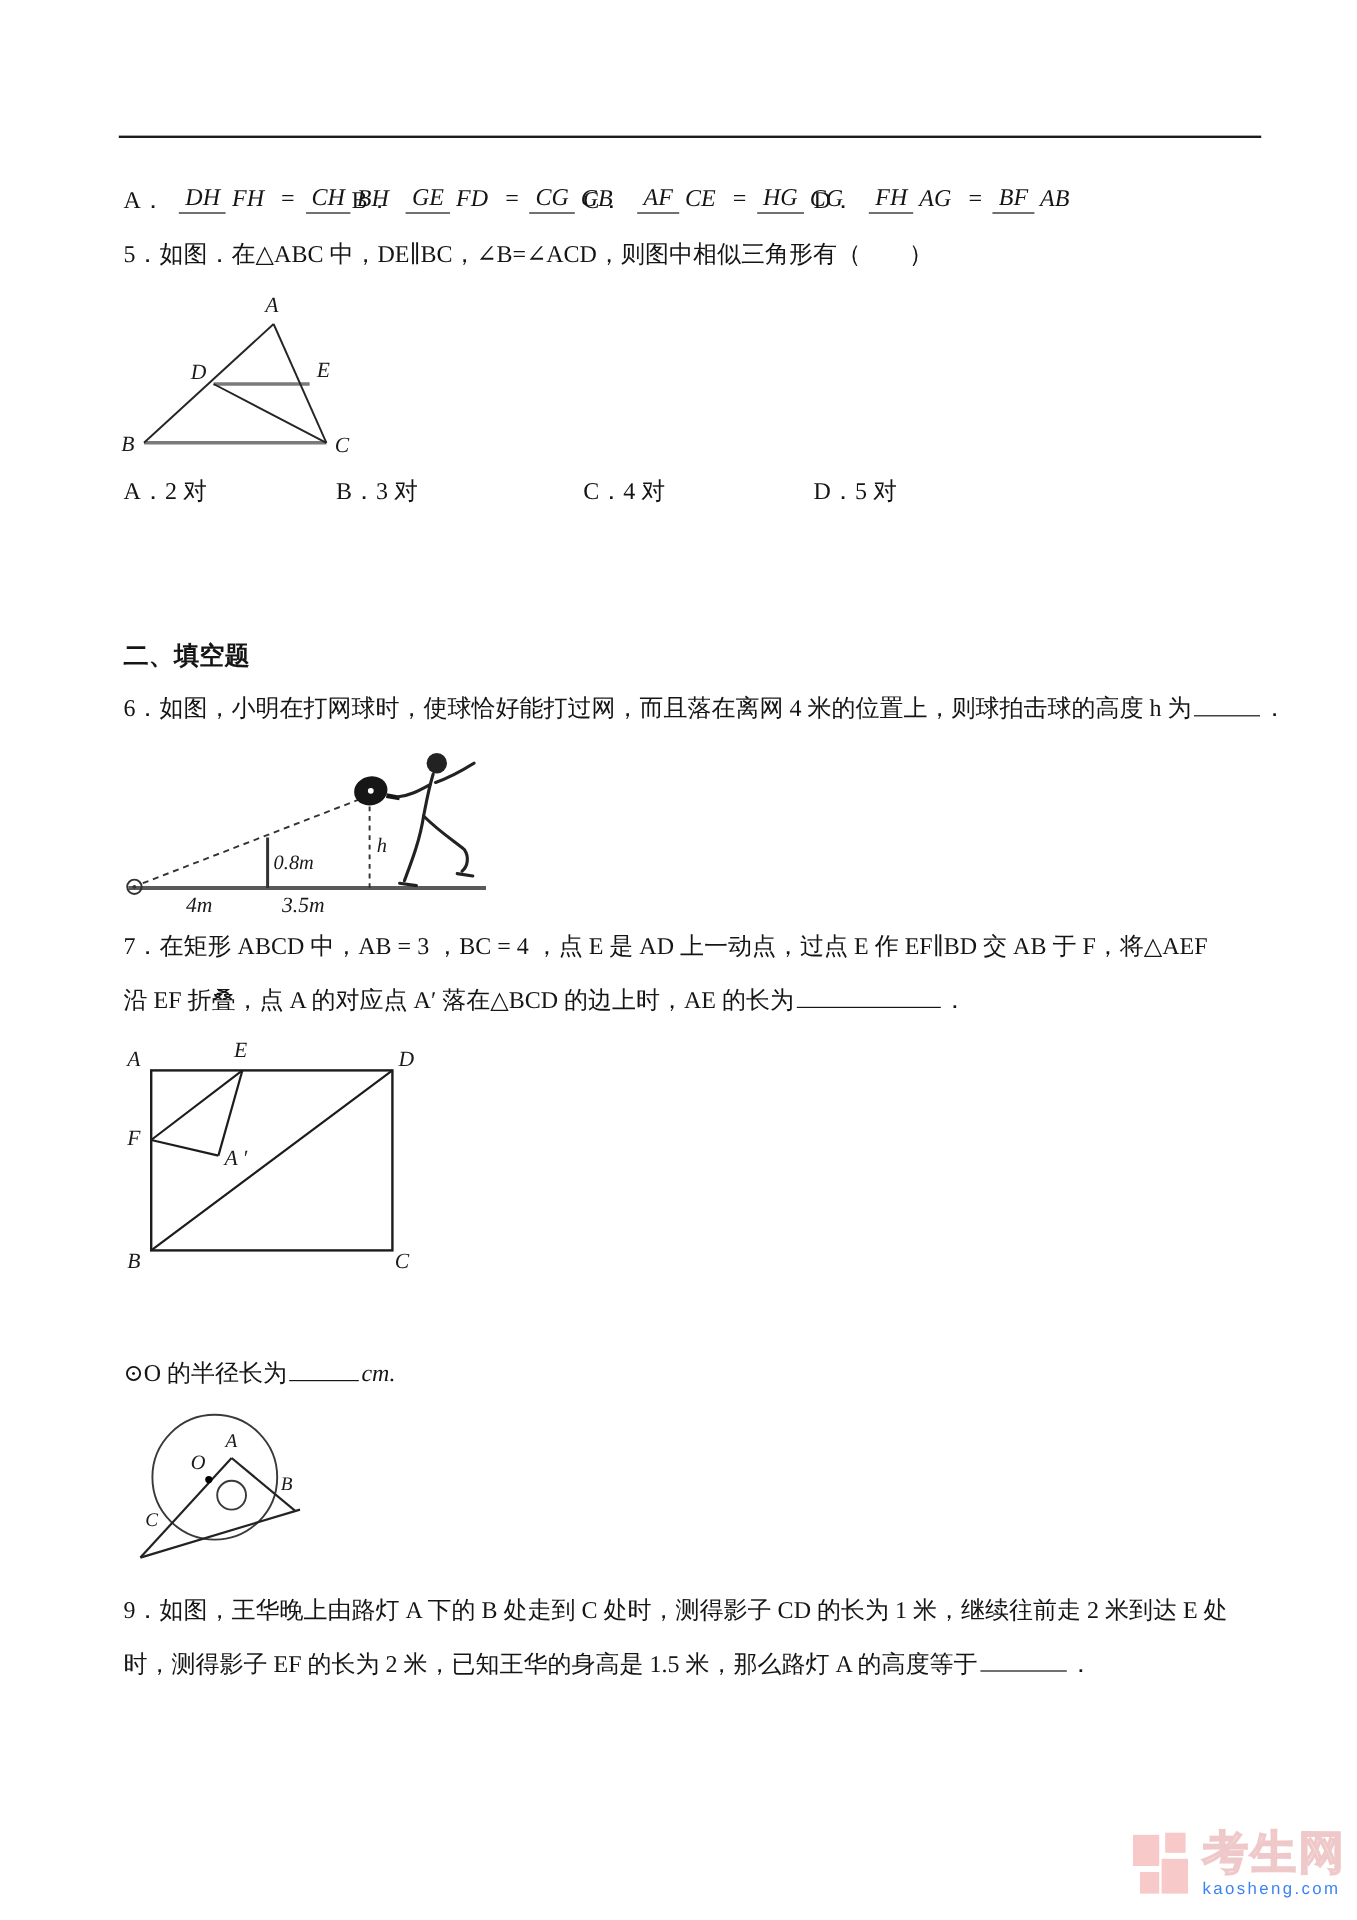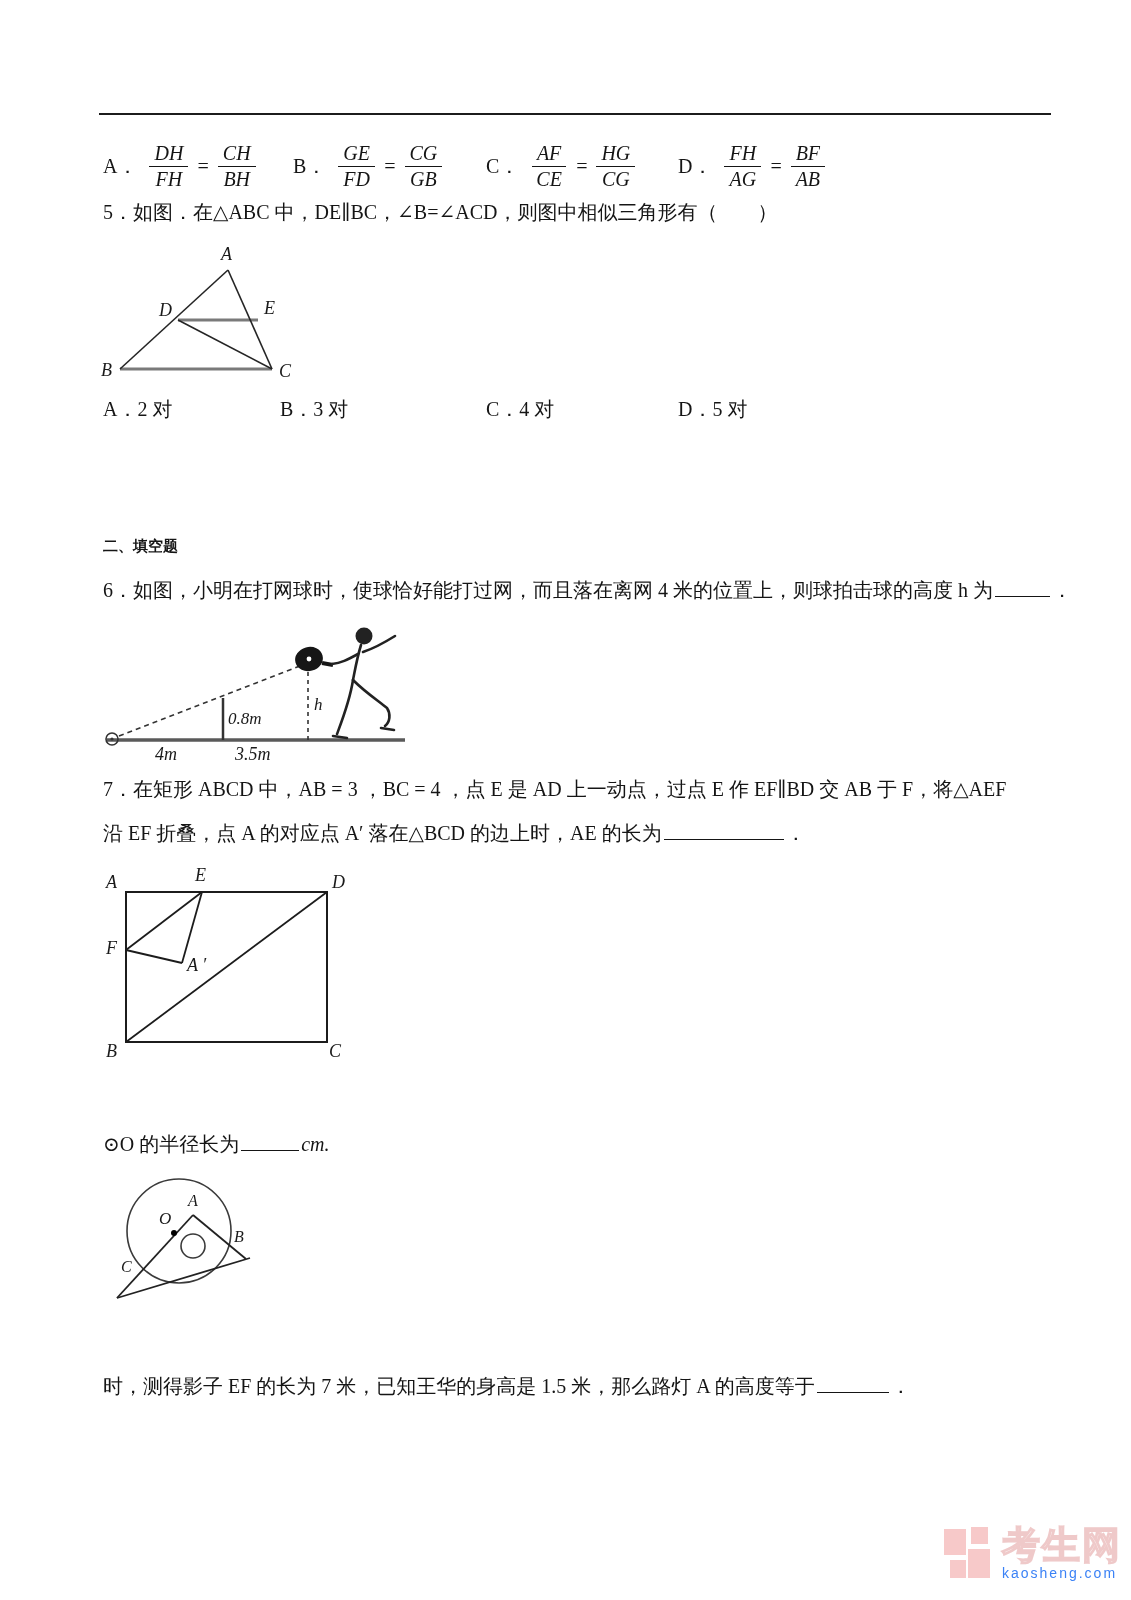--- a/index.html
+++ b/index.html
@@ -1,26 +1,26 @@
 <!DOCTYPE html>
 <html><head>
 <meta charset="utf-8">
 <style>
   html,body{margin:0;padding:0;background:#e9e9e9;}
   .page{position:relative;width:1131px;height:1600px;margin:0 auto;background:#ffffff;
         font-family:"Liberation Serif","DejaVu Serif",serif;color:#151515;overflow:hidden;}
   .rule{position:absolute;left:99px;top:113px;width:952px;height:2px;background:#1c1c1c;}
   .tline{position:absolute;left:103px;font-size:20px;line-height:26px;white-space:nowrap;}
-  .bold{font-weight:bold;font-size:15px;}
+  .bold{font-weight:bold;font-size:21px;}
   .blank{display:inline-block;border-bottom:1.6px solid #151515;height:19px;vertical-align:baseline;margin:0 2px;}
   .b55{width:55px;} .b120{width:120px;} .b58{width:58px;} .b72{width:72px;}
   
   .fopt{position:absolute;top:136px;height:60px;display:flex;align-items:center;font-size:20px;}
   .fopt .letter{margin-right:12px;}
-  .frac{display:inline-flex;flex-direction:column;align-items:center;font-style:italic;line-height:1.12;}
+  .frac{display:inline-flex;flex-direction:row;align-items:center;font-style:italic;line-height:1.12;}
   .frac .num{padding:0 5px 1px 5px;border-bottom:1.6px solid #151515;}
   .frac .den{padding:1px 5px 0 5px;}
   .eq{margin:0 8px;font-style:italic;}
   
   .mopt{position:absolute;top:396px;font-size:20px;white-space:nowrap;}
   figure{margin:0;}
   svg text{font-family:"Liberation Serif","DejaVu Serif",serif;font-style:italic;fill:#1a1a1a;}
   .figwrap{position:absolute;}
   
   .wm{position:absolute;left:944px;top:1527px;display:flex;align-items:center;}
@@ -177,22 +177,23 @@
       <line x1="100" y1="53" x2="153" y2="97" stroke="#222" stroke-width="1.8"></line>
       <line x1="24" y1="136" x2="157" y2="96" stroke="#222" stroke-width="1.8"></line>
       <circle cx="81" cy="71" r="3" fill="#000"></circle>
       <text x="66" y="62" font-size="17">O</text>
       <text x="95" y="44" font-size="16">A</text>
       <text x="141" y="80" font-size="16">B</text>
       <text x="28" y="110" font-size="16">C</text>
     </svg>
   </figure>
 
+  <div class="tline" style="top:1329px;">9．如图，王华晚上由路灯 A 下的 B 处走到 C 处时，测得影子 CD 的长为 1 米，继续往前走 2 米到达 E 处</div>
   <div class="tline" style="top:1373px;">
-    <span>时，测得影子 EF 的长为 7 米，已知王华的身高是 1.5 米，那么路灯 A 的高度等于</span><span class="blank b72"></span><span>．</span>
+    <span>时，测得影子 EF 的长为 2 米，已知王华的身高是 1.5 米，那么路灯 A 的高度等于</span><span class="blank b72"></span><span>．</span>
   </div>
 
   <div class="wm">
     <svg width="50" height="54" viewBox="0 0 50 54">
       <rect x="0" y="2" width="22" height="26" fill="#f7c9c9"></rect>
       <rect x="6" y="33" width="16" height="18" fill="#f7c9c9"></rect>
       <rect x="27" y="0" width="17" height="17" fill="#f7c9c9"></rect>
       <rect x="24" y="22" width="22" height="29" fill="#f7c9c9"></rect>
     </svg>
     <div class="wm-cnen">

